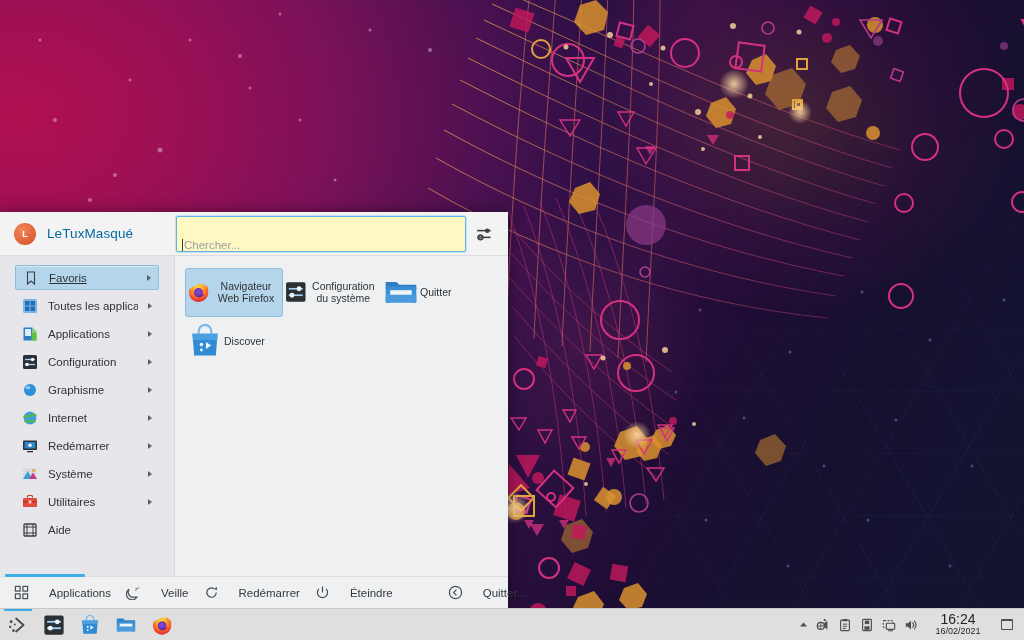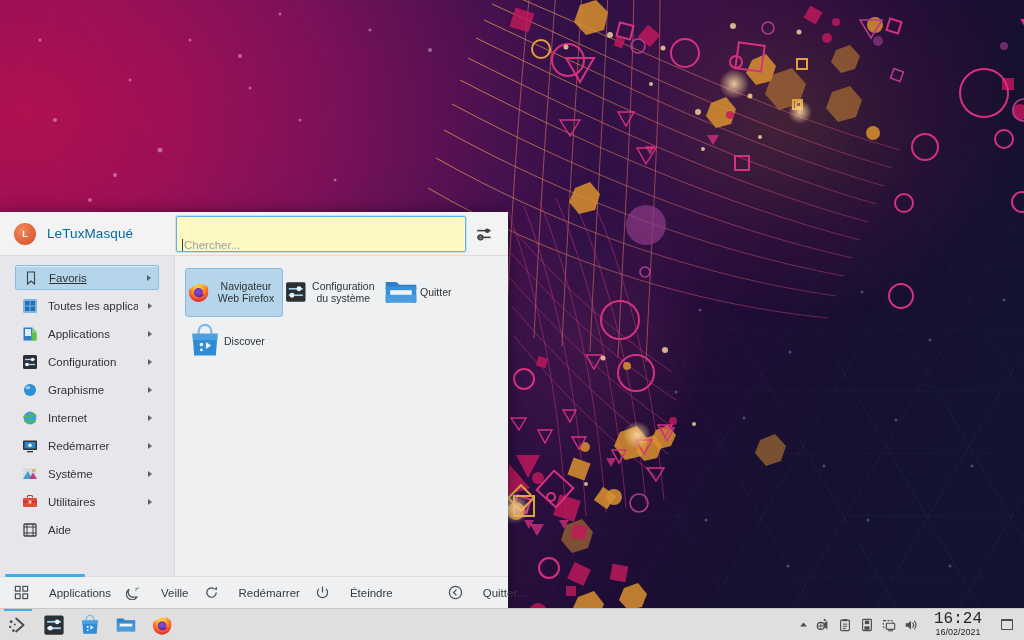--- a/index.html
+++ b/index.html
@@ -162,21 +162,21 @@
   .launch svg { width:22px; height:22px; display:block; }
   .tasks { flex:1; }
   .tray { display:flex; align-items:center; gap:0; padding-right:4px; }
   .tray-ico { width:22px; height:32px; display:flex; align-items:center; justify-content:center; cursor:pointer; }
   .tray-ico svg { width:14px; height:14px; display:block; }
   .tray-arrow { width:18px; height:32px; display:flex; align-items:center; justify-content:center; cursor:pointer; }
   .clock {
     width:72px; text-align:center; line-height:1.05; cursor:pointer;
     color:#232629; padding:0 2px;
   }
-  .clock .t { font-size:16px;font-family:Liberation Mono, monospace; }
+  .clock .t { font-size:14px; }
   .clock .d { font-size:9px; }
   .showdesk {
     width:26px; height:32px; display:flex; align-items:center; justify-content:center; cursor:pointer;
   }
   .showdesk span {
     width:12px; height:11px; border:1.5px solid #4a4f53; border-top-width:2.5px; border-radius:1px;
     display:block;
   }
 </style>
 </head>

